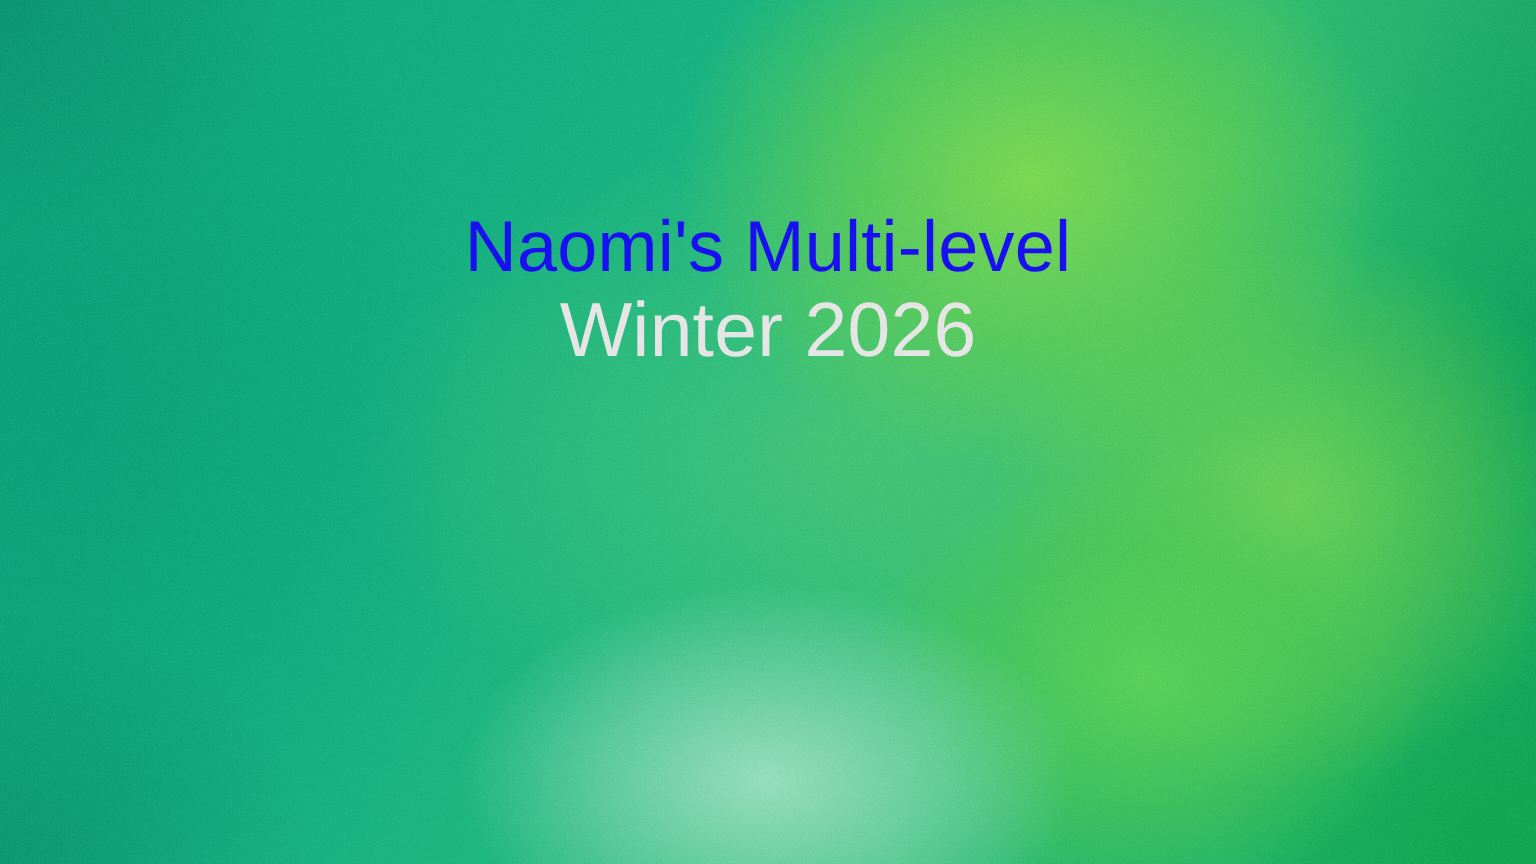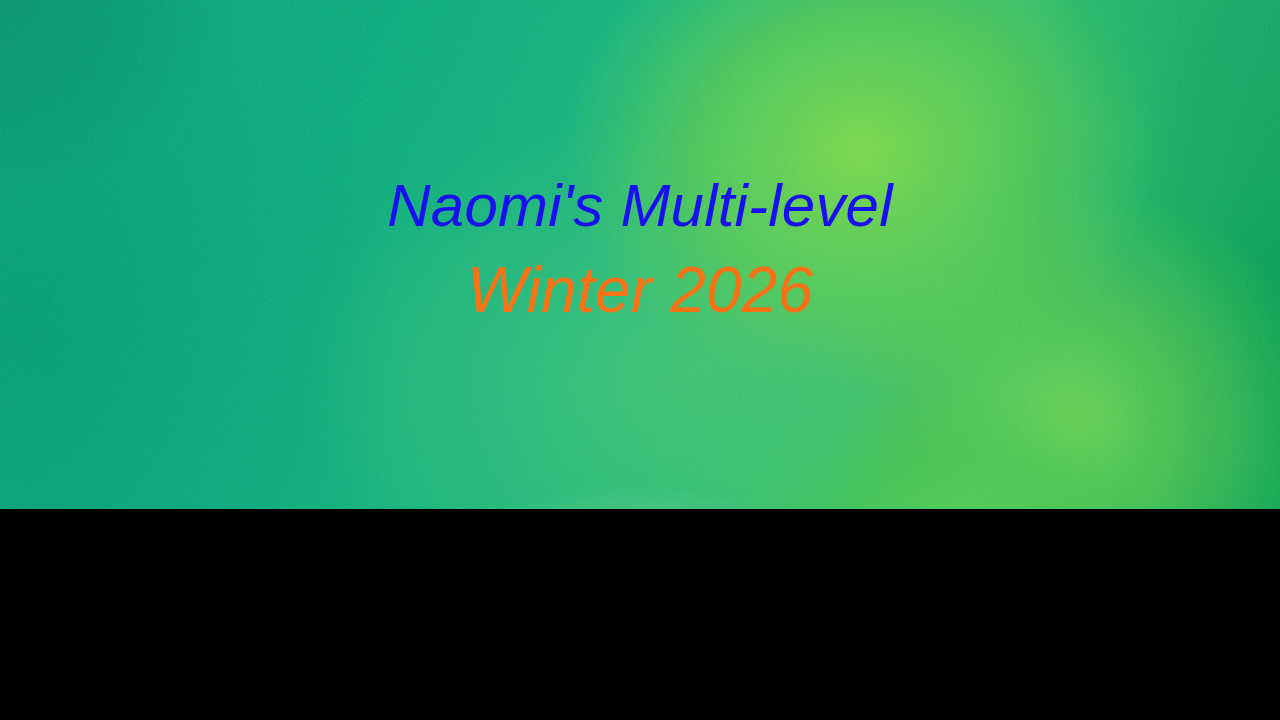--- a/index.html
+++ b/index.html
@@ -4,24 +4,23 @@
 <style>
   html, body {
     margin: 0;
     padding: 0;
     background: #000;
   }
 
   #slide {
     position: relative;
     width: 1280px;
-    height: 509px;
+    height: 720px;
     overflow: hidden;
     font-family: "Liberation Sans", sans-serif;
-    font-style: italic;
     -webkit-font-smoothing: antialiased;
   }
 
   
   .bg-base {
     position: absolute;
     inset: 0;
     background:
       
       radial-gradient(ellipse 330px 210px at 640px 650px,
@@ -117,26 +116,26 @@
     margin-top: 34px;
     font-size: 124px;
     font-weight: 700;
     line-height: 1.0;
     letter-spacing: -1px;
     color: #1a0ff0;
     white-space: nowrap;
   }
 
   .line-term {
-    margin-top: 22px;
+    margin-top: 7px;
     font-size: 64px;
     font-weight: 400;
     line-height: 1.0;
     letter-spacing: 0.2px;
-    color: #f97316;
+    color: #e5e5e5;
     white-space: nowrap;
   }
 </style>
 </head>
 <body>
 
 <div id="slide">
 
   <div class="bg-base"></div>
   <div class="bg-vignette"></div>

